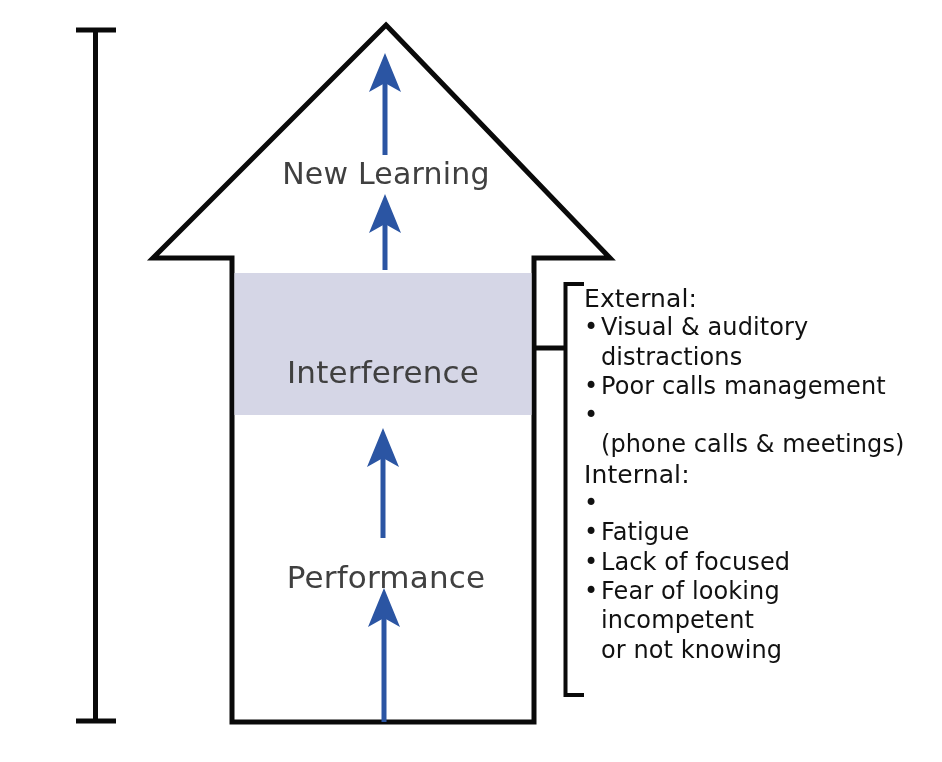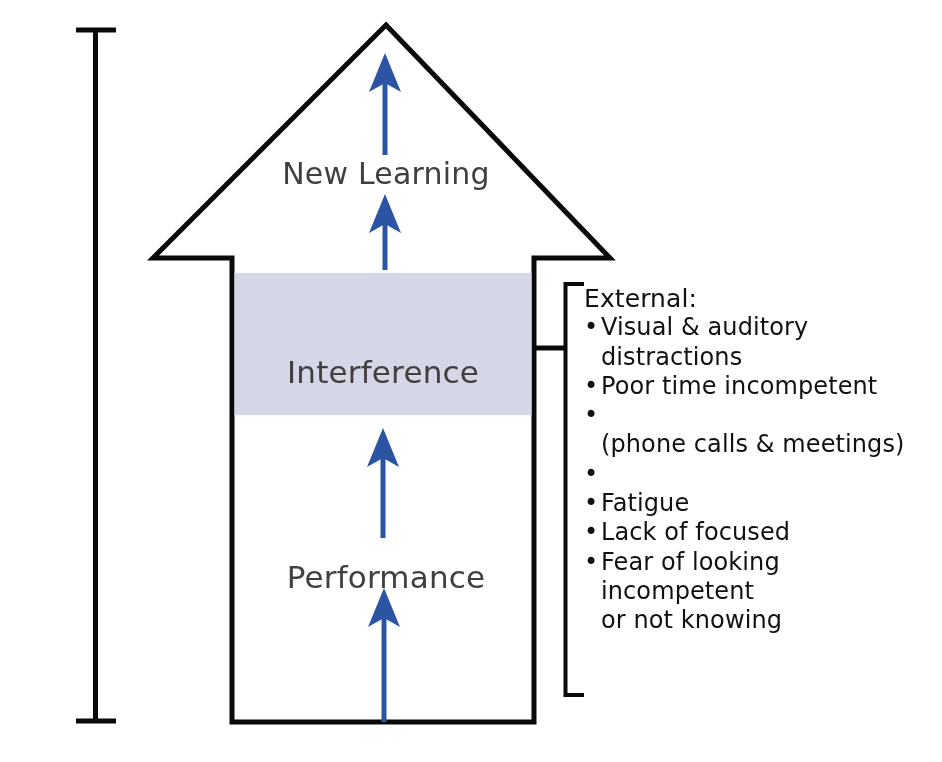--- a/index.html
+++ b/index.html
@@ -89,27 +89,30 @@
     </div>
     <div class="row bullet">
       <span class="marker">•</span>
       <span>Visual &amp; auditory</span>
     </div>
     <div class="row cont">
       <span>distractions</span>
     </div>
     <div class="row bullet">
       <span class="marker">•</span>
-      <span>Poor time incompetent</span>
+      <span>Poor calls management</span>
     </div>
     <div class="row bullet">
       <span class="marker">•</span>
     </div>
     <div class="row cont">
       <span>(phone calls &amp; meetings)</span>
+    </div>
+    <div class="row header">
+      <span>Internal:</span>
     </div>
     <div class="row bullet">
       <span class="marker">•</span>
     </div>
     <div class="row bullet">
       <span class="marker">•</span>
       <span>Fatigue</span>
     </div>
     <div class="row bullet">
       <span class="marker">•</span>

